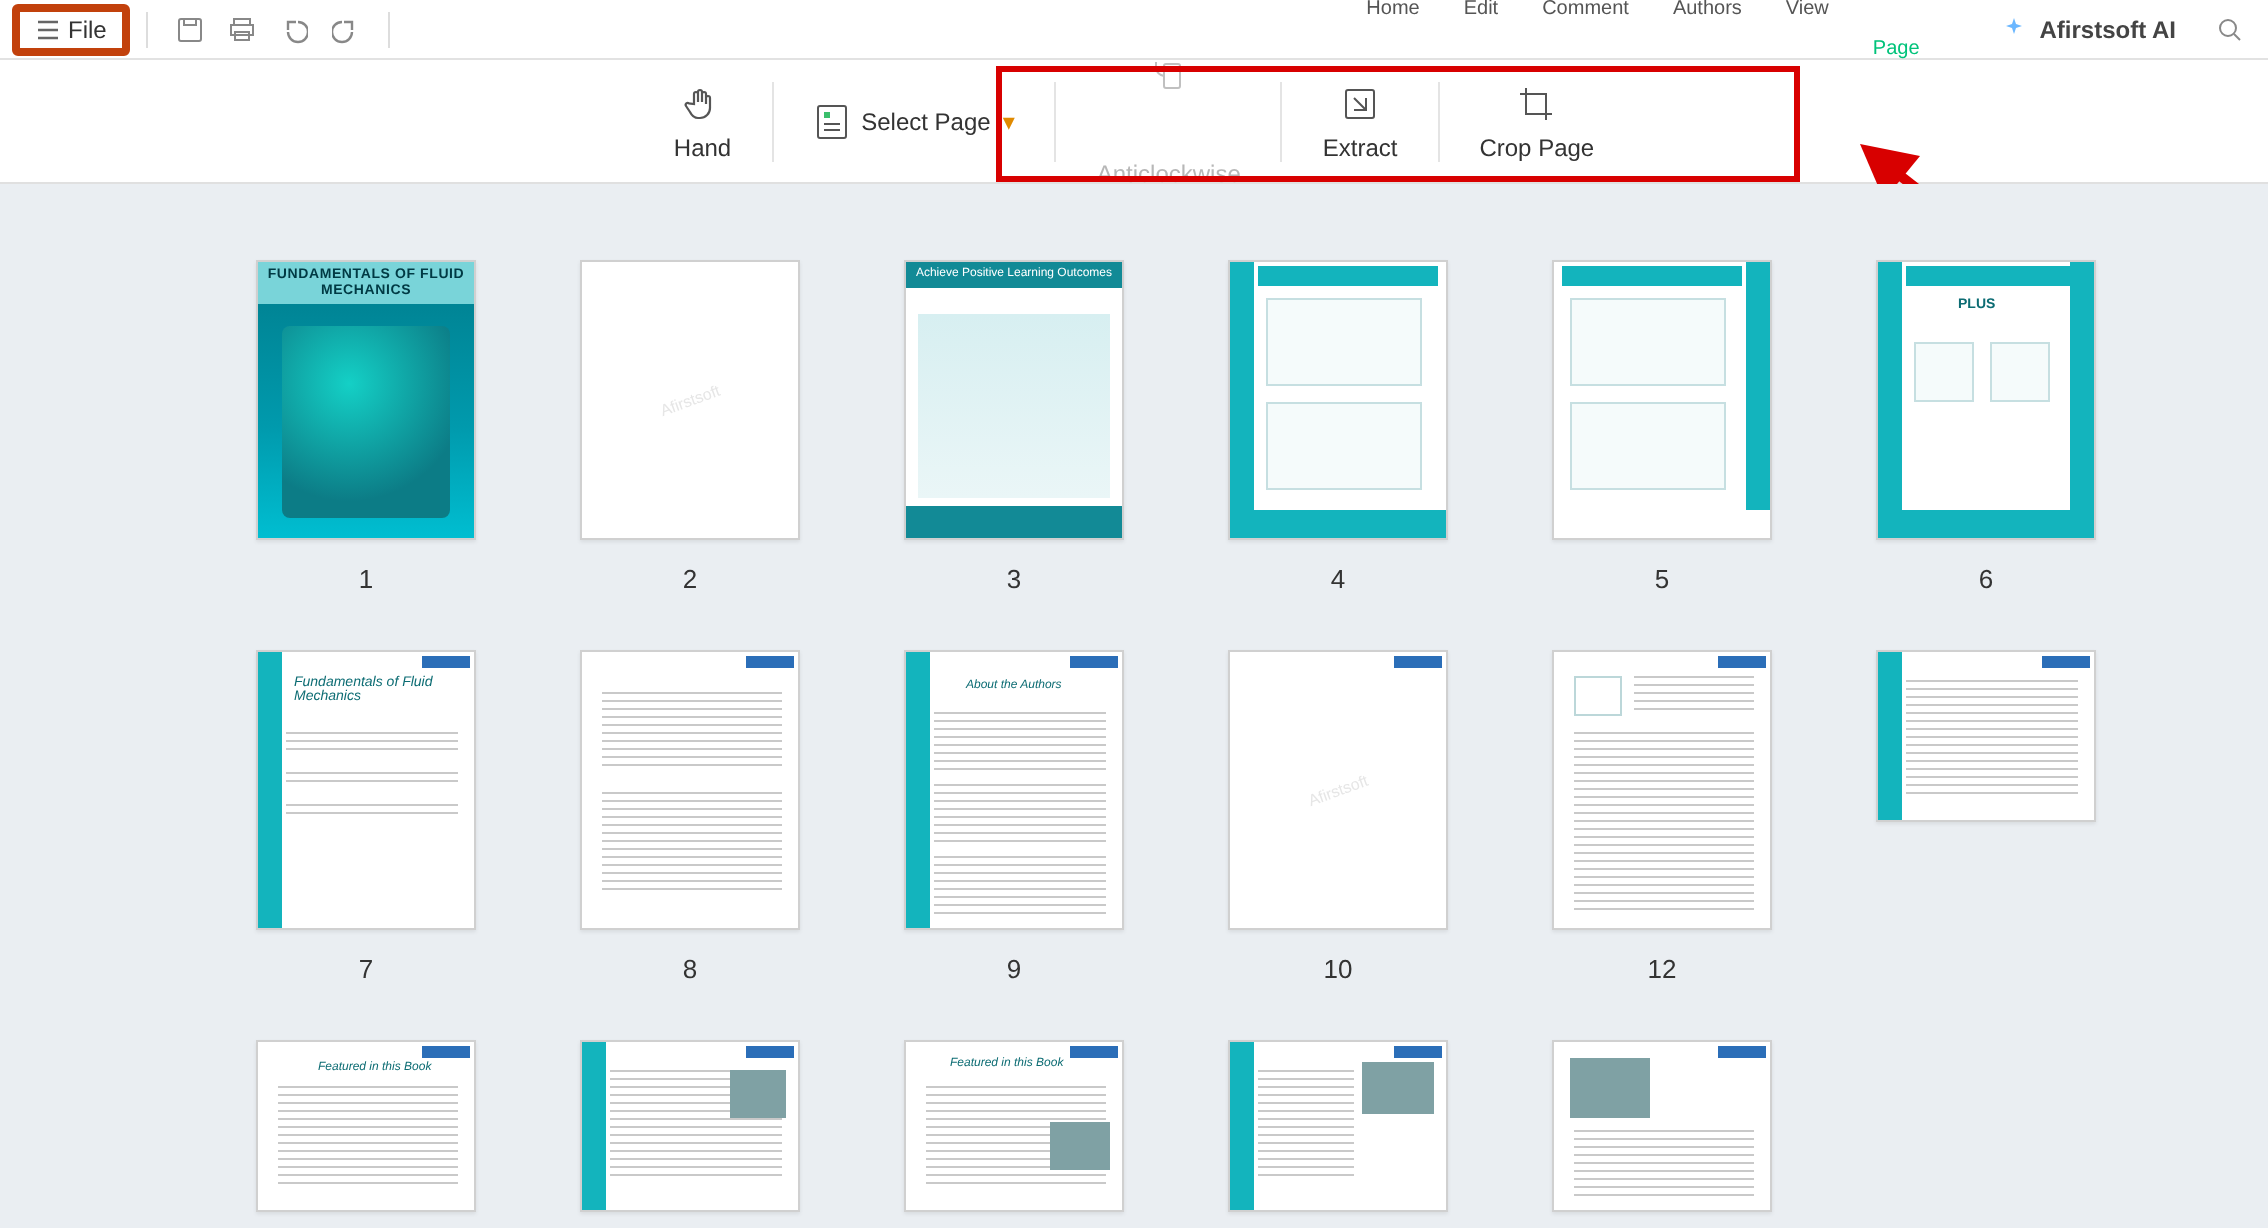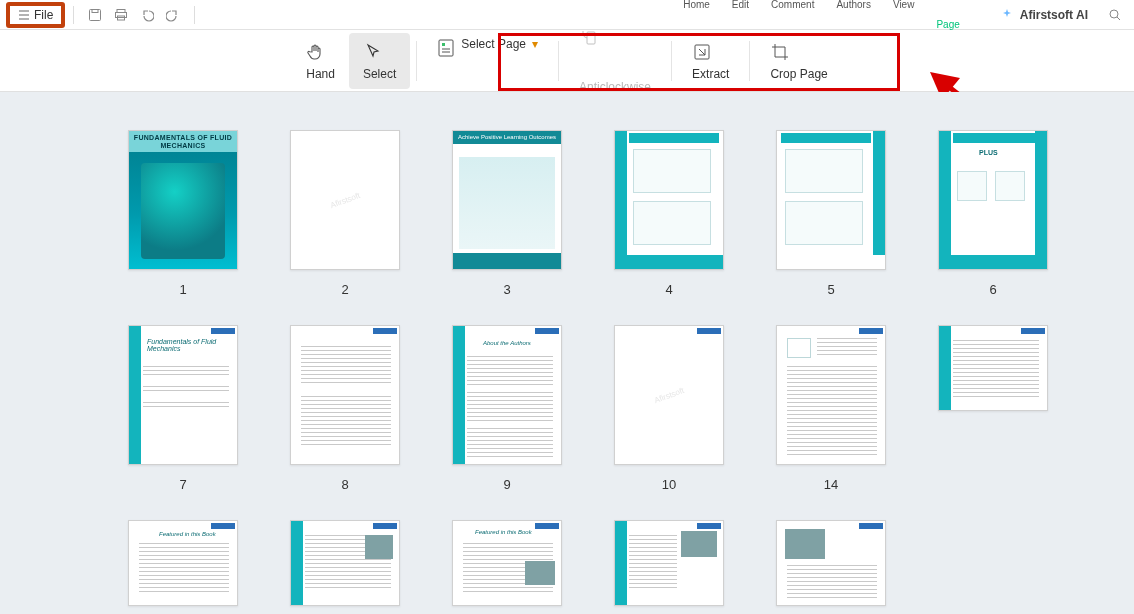--- a/index.html
+++ b/index.html
@@ -12,21 +12,21 @@
   .icon-btn { width: 26px; height: 26px; display: inline-flex; align-items: center; justify-content: center; cursor: pointer; color: #666; }
   .topbar-spacer { flex: 1; }
   .menu { display: flex; gap: 22px; font-size: 10px; justify-content: flex-end; }
   .menu-item { cursor: pointer; color: #555; }
   .menu-item.active { color: #00c37a; font-weight: 500; margin-top: 20px; }
   .ai { display: flex; align-items: center; gap: 6px; margin-left: 40px; color: #444; font-weight: bold; }
   .search { margin-left: 14px; color: #777; }
 
   
   .toolbar { height: 62px; background: #fff; display: flex; align-items: center; justify-content: center; border-bottom: 1px solid #e0e0e0; }
-  .tool { display: flex; flex-direction: column; align-items: flex-start; justify-content: center; gap: 4px; padding: 4px 14px; font-size: 12px; color: #333; cursor: pointer; height: 56px; }
+  .tool { display: flex; flex-direction: column; align-items: center; justify-content: center; gap: 4px; padding: 4px 14px; font-size: 12px; color: #333; cursor: pointer; height: 56px; }
   .tool.disabled { color: #b7b7b7; cursor: not-allowed; gap: 32px; }
   .tool.selected { background: #e9e9e9; border-radius: 4px; }
   .tool-icon { font-size: 18px; height: 22px; display: flex; align-items: center; }
   .tool-sep { width: 1px; height: 40px; background: #e4e4e4; margin: 0 6px; }
   .select-page { flex-direction: row; gap: 6px; }
 
   
   .highlight-box { position: absolute; border: 3px solid #d80000; pointer-events: none; left: 498px; top: 33px; width: 402px; height: 58px; }
 
   
@@ -131,28 +131,20 @@
 
 <div class="toolbar">
   <div class="tool">
     <span class="tool-icon">
       <svg width="20" height="20" viewBox="0 0 20 20">
           <path d="M6 10V5a1 1 0 0 1 2 0v4V4a1 1 0 0 1 2 0v5V5a1 1 0 0 1 2 0v5V7a1 1 0 0 1 2 0v5a5 5 0 0 1-5 5h-1c-2 0-3-1-4-3l-2-3a1 1 0 0 1 1.5-1.3L6 10z" fill="none" stroke="#555" stroke-width="1.1"></path>
         </svg>
     </span>
     <span>Hand</span>
   </div>
-  <div class="tool selected">
-    <span class="tool-icon">
-      <svg width="20" height="20" viewBox="0 0 20 20">
-          <path d="M5 3l10 6-4 1-1 4z" fill="none" stroke="#333" stroke-width="1.1"></path>
-        </svg>
-    </span>
-    <span>Select</span>
-  </div>
   <span class="tool-sep"></span>
 
   <div class="tool select-page">
     <span class="tool-icon">
       <svg width="18" height="20" viewBox="0 0 18 20">
           <rect x="2" y="2" width="14" height="16" rx="1" fill="none" stroke="#555"></rect>
           <rect x="5" y="5" width="3" height="3" fill="#3bbf6c"></rect>
           <path d="M5 11h8M5 14h8" stroke="#555"></path>
         </svg>
     </span>
@@ -302,21 +294,21 @@
     </div>
 
 
     <div class="thumb-wrap">
       <div class="thumb textpg">
         <div class="hdr"></div>
         <div class="box" style="position:absolute;top:12px;left:10px;width:24px;height:20px;border:1px solid #bcd7d9;"></div>
         <div class="para" style="left:40px;top:12px;height:20px;"></div>
         <div class="para" style="left:10px;top:40px;height:90px;"></div>
       </div>
-      <span class="thumb-label">14</span>
+      <span class="thumb-label">12</span>
     </div>
 
     <div class="thumb-wrap row3">
       <div class="thumb textpg">
         <div class="side"></div>
           <div class="hdr"></div>
         <div class="para" style="top:14px;height:60px;"></div>
       </div>
     </div>
     <div class="thumb-wrap row3">

